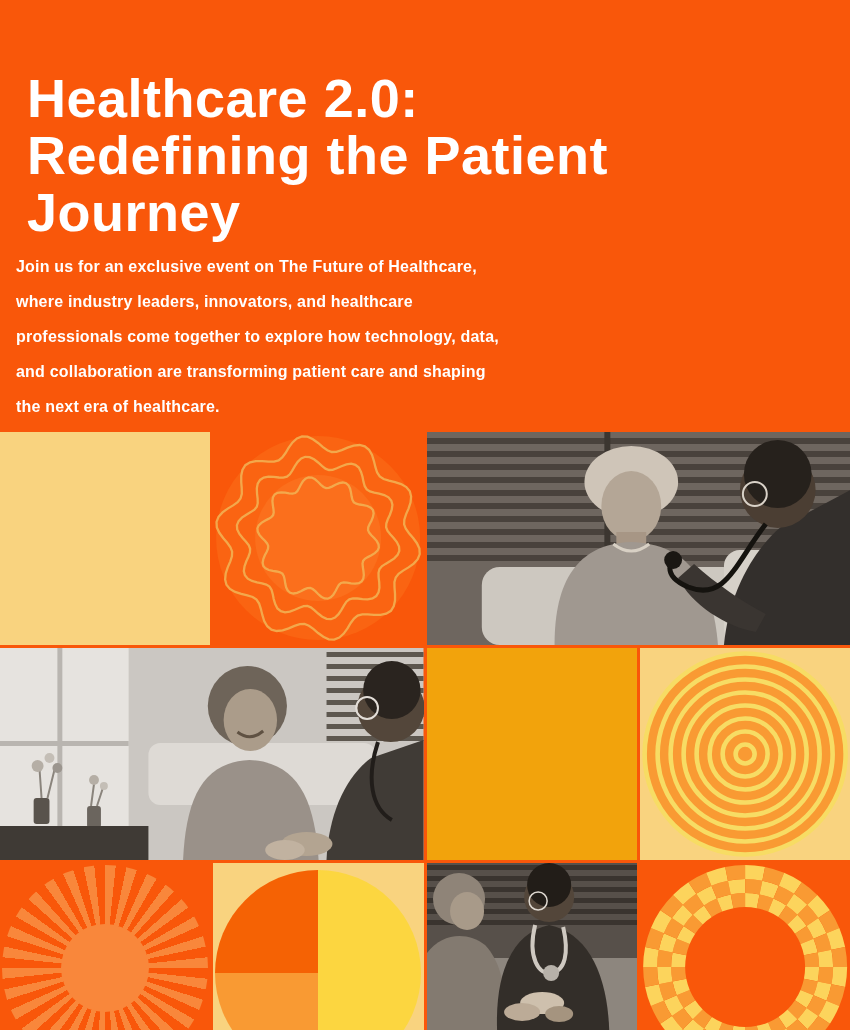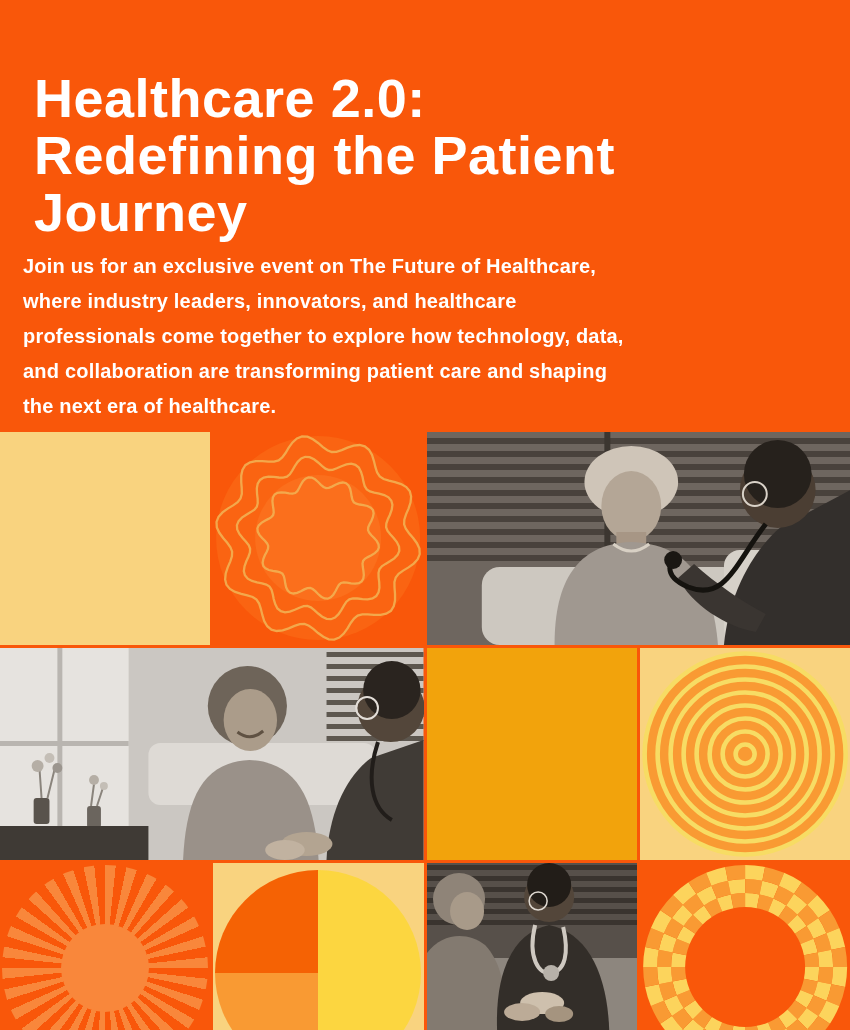--- a/index.html
+++ b/index.html
@@ -1,29 +1,29 @@
 <!DOCTYPE html>
 <html style="--background-orange: #F9570A; --white-text: #FFFFFF; --cream: #F9D37F; --amber: #F2A30C; --yellow: #FCD640; --orange-mid: #F99A33; --orange-deep-quadrant: #F56204; --orange-light-ray: #F9873B; --orange-halo-outer: #FA6412; --orange-halo-inner: #FB6F1C; --gold-wave-stroke: #F2AF52; --ring-yellow: #F7DC64; --checker-yellow: #FCD45C;"><head>
 <meta charset="utf-8">
 <style>
   html,body{margin:0;padding:0;background:#888;}
   .page{
     position:relative; width:850px; height:1030px; overflow:hidden;
     background:var(--background-orange,#F9570A);
     font-family:"Liberation Sans", sans-serif;
   }
-  .hero{ padding:70px 40px 0 23px; color:var(--white-text,#fff); }
+  .hero{ padding:70px 40px 0 16px; color:var(--white-text,#fff); }
   .hero h1{
     margin:0; padding-left:11px;
     font-size:54px; line-height:57px; font-weight:700; letter-spacing:0.5px;
     white-space:pre-line; color:var(--white-text,#fff);
   }
   .hero p{
     margin:8px 0 0 0;
-    font-size:20px; line-height:35px; font-weight:700; letter-spacing:0.2px;
+    font-size:16px; line-height:35px; font-weight:700; letter-spacing:0.2px;
     white-space:pre-line; color:var(--white-text,#fff);
   }
   .grid{
     position:absolute; left:0; top:432px; width:850px; height:598px;
     display:grid;
     grid-template-columns:repeat(4,1fr);
     grid-template-rows:213px 212px 167px;
     gap:3px;
   }
   .tile{ position:relative; overflow:hidden; }

